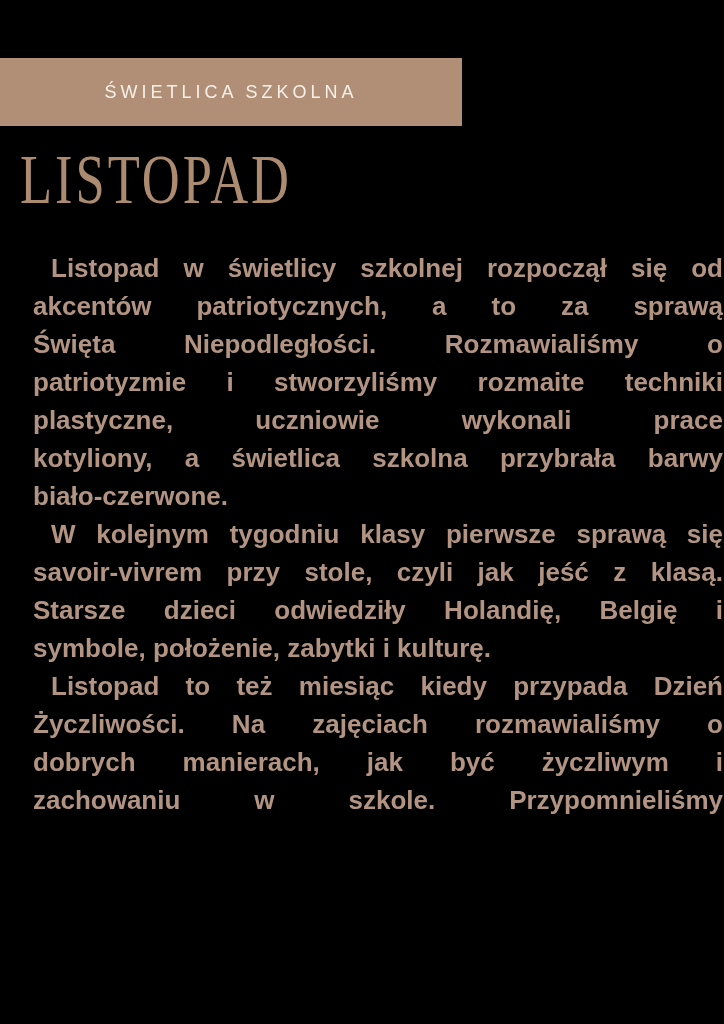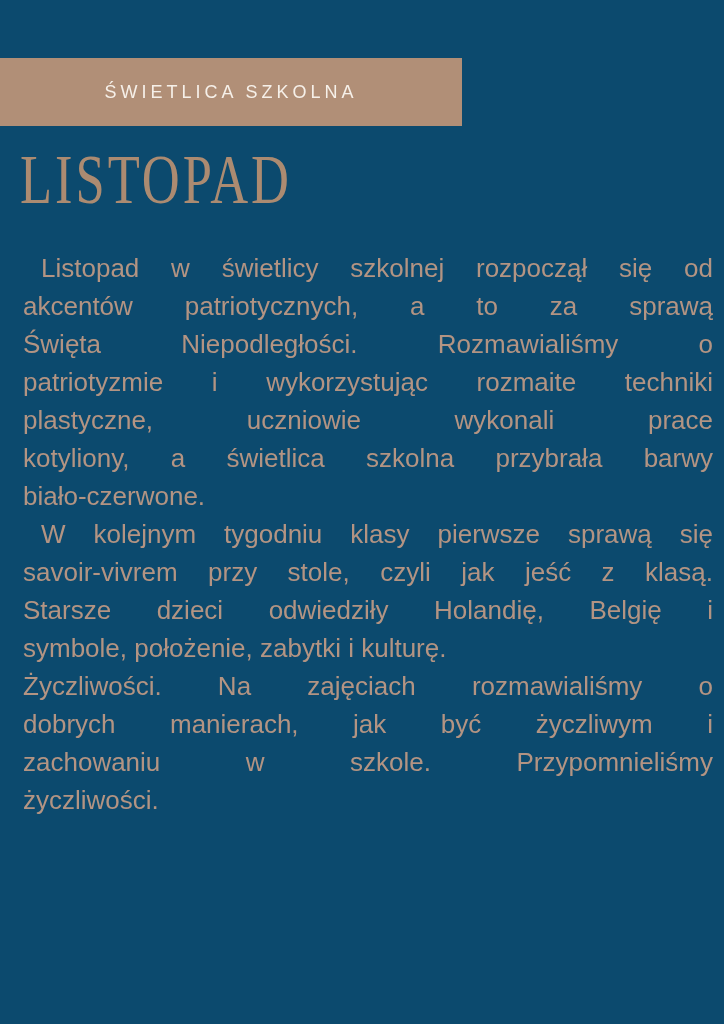--- a/index.html
+++ b/index.html
@@ -5,21 +5,21 @@
   * { margin: 0; padding: 0; box-sizing: border-box; }
   html, body {
     width: 724px; height: 1024px;
     background: #ffffff;
     overflow: hidden;
     font-family: "Liberation Sans", sans-serif;
   }
   .page {
     position: relative;
     width: 724px; height: 1024px;
-    background: #0c4a6e;
+    background: #000000;
   }
   .banner {
     position: absolute;
     left: 0; top: 58px;
     width: 462px; height: 68px;
     background: #b18f77;
     display: flex;
     align-items: center;
     justify-content: center;
   }
@@ -38,25 +38,25 @@
     font-size: 70px;
     line-height: 70px;
     letter-spacing: 4px;
     color: #ac8b71;
     transform: scaleX(0.75);
     transform-origin: left top;
     white-space: nowrap;
   }
   .article {
     position: absolute;
-    left: 23px; top: 249px;
+    left: 33px; top: 249px;
     width: 690px;
     color: #b39483;
     font-size: 26px;
-    font-weight: 400;
+    font-weight: 700;
     line-height: 38px;
   }
   .article .line {
     width: 100%;
     text-align: justify;
     text-align-last: justify;
     white-space: normal;
   }
   .article .line.first {
     text-indent: 18px;
@@ -76,34 +76,34 @@
   </div>
 
   <h1 class="page-title">LISTOPAD</h1>
 
   <div class="article">
 
     <div>
       <div class="line first">Listopad w świetlicy szkolnej rozpoczął się od</div>
       <div class="line">akcentów patriotycznych, a to za sprawą</div>
       <div class="line">Święta Niepodległości. Rozmawialiśmy o</div>
-      <div class="line">patriotyzmie i wykorzystując rozmaite techniki</div>
+      <div class="line">patriotyzmie i stworzyliśmy rozmaite techniki</div>
       <div class="line">plastyczne, uczniowie wykonali prace</div>
       <div class="line">kotyliony, a świetlica szkolna przybrała barwy</div>
       <div class="line last">biało-czerwone.</div>
     </div>
 
     <div>
       <div class="line first">W kolejnym tygodniu klasy pierwsze sprawą się</div>
       <div class="line">savoir-vivrem przy stole, czyli jak jeść z klasą.</div>
       <div class="line">Starsze dzieci odwiedziły Holandię, Belgię i</div>
       <div class="line last">symbole, położenie, zabytki i kulturę.</div>
     </div>
 
     <div>
+      <div class="line first">Listopad to też miesiąc kiedy przypada Dzień</div>
       <div class="line">Życzliwości. Na zajęciach rozmawialiśmy o</div>
       <div class="line">dobrych manierach, jak być życzliwym i</div>
       <div class="line">zachowaniu w szkole. Przypomnieliśmy</div>
-      <div class="line last">życzliwości.</div>
     </div>
 
   </div>
 </div>
 
 </body></html>

